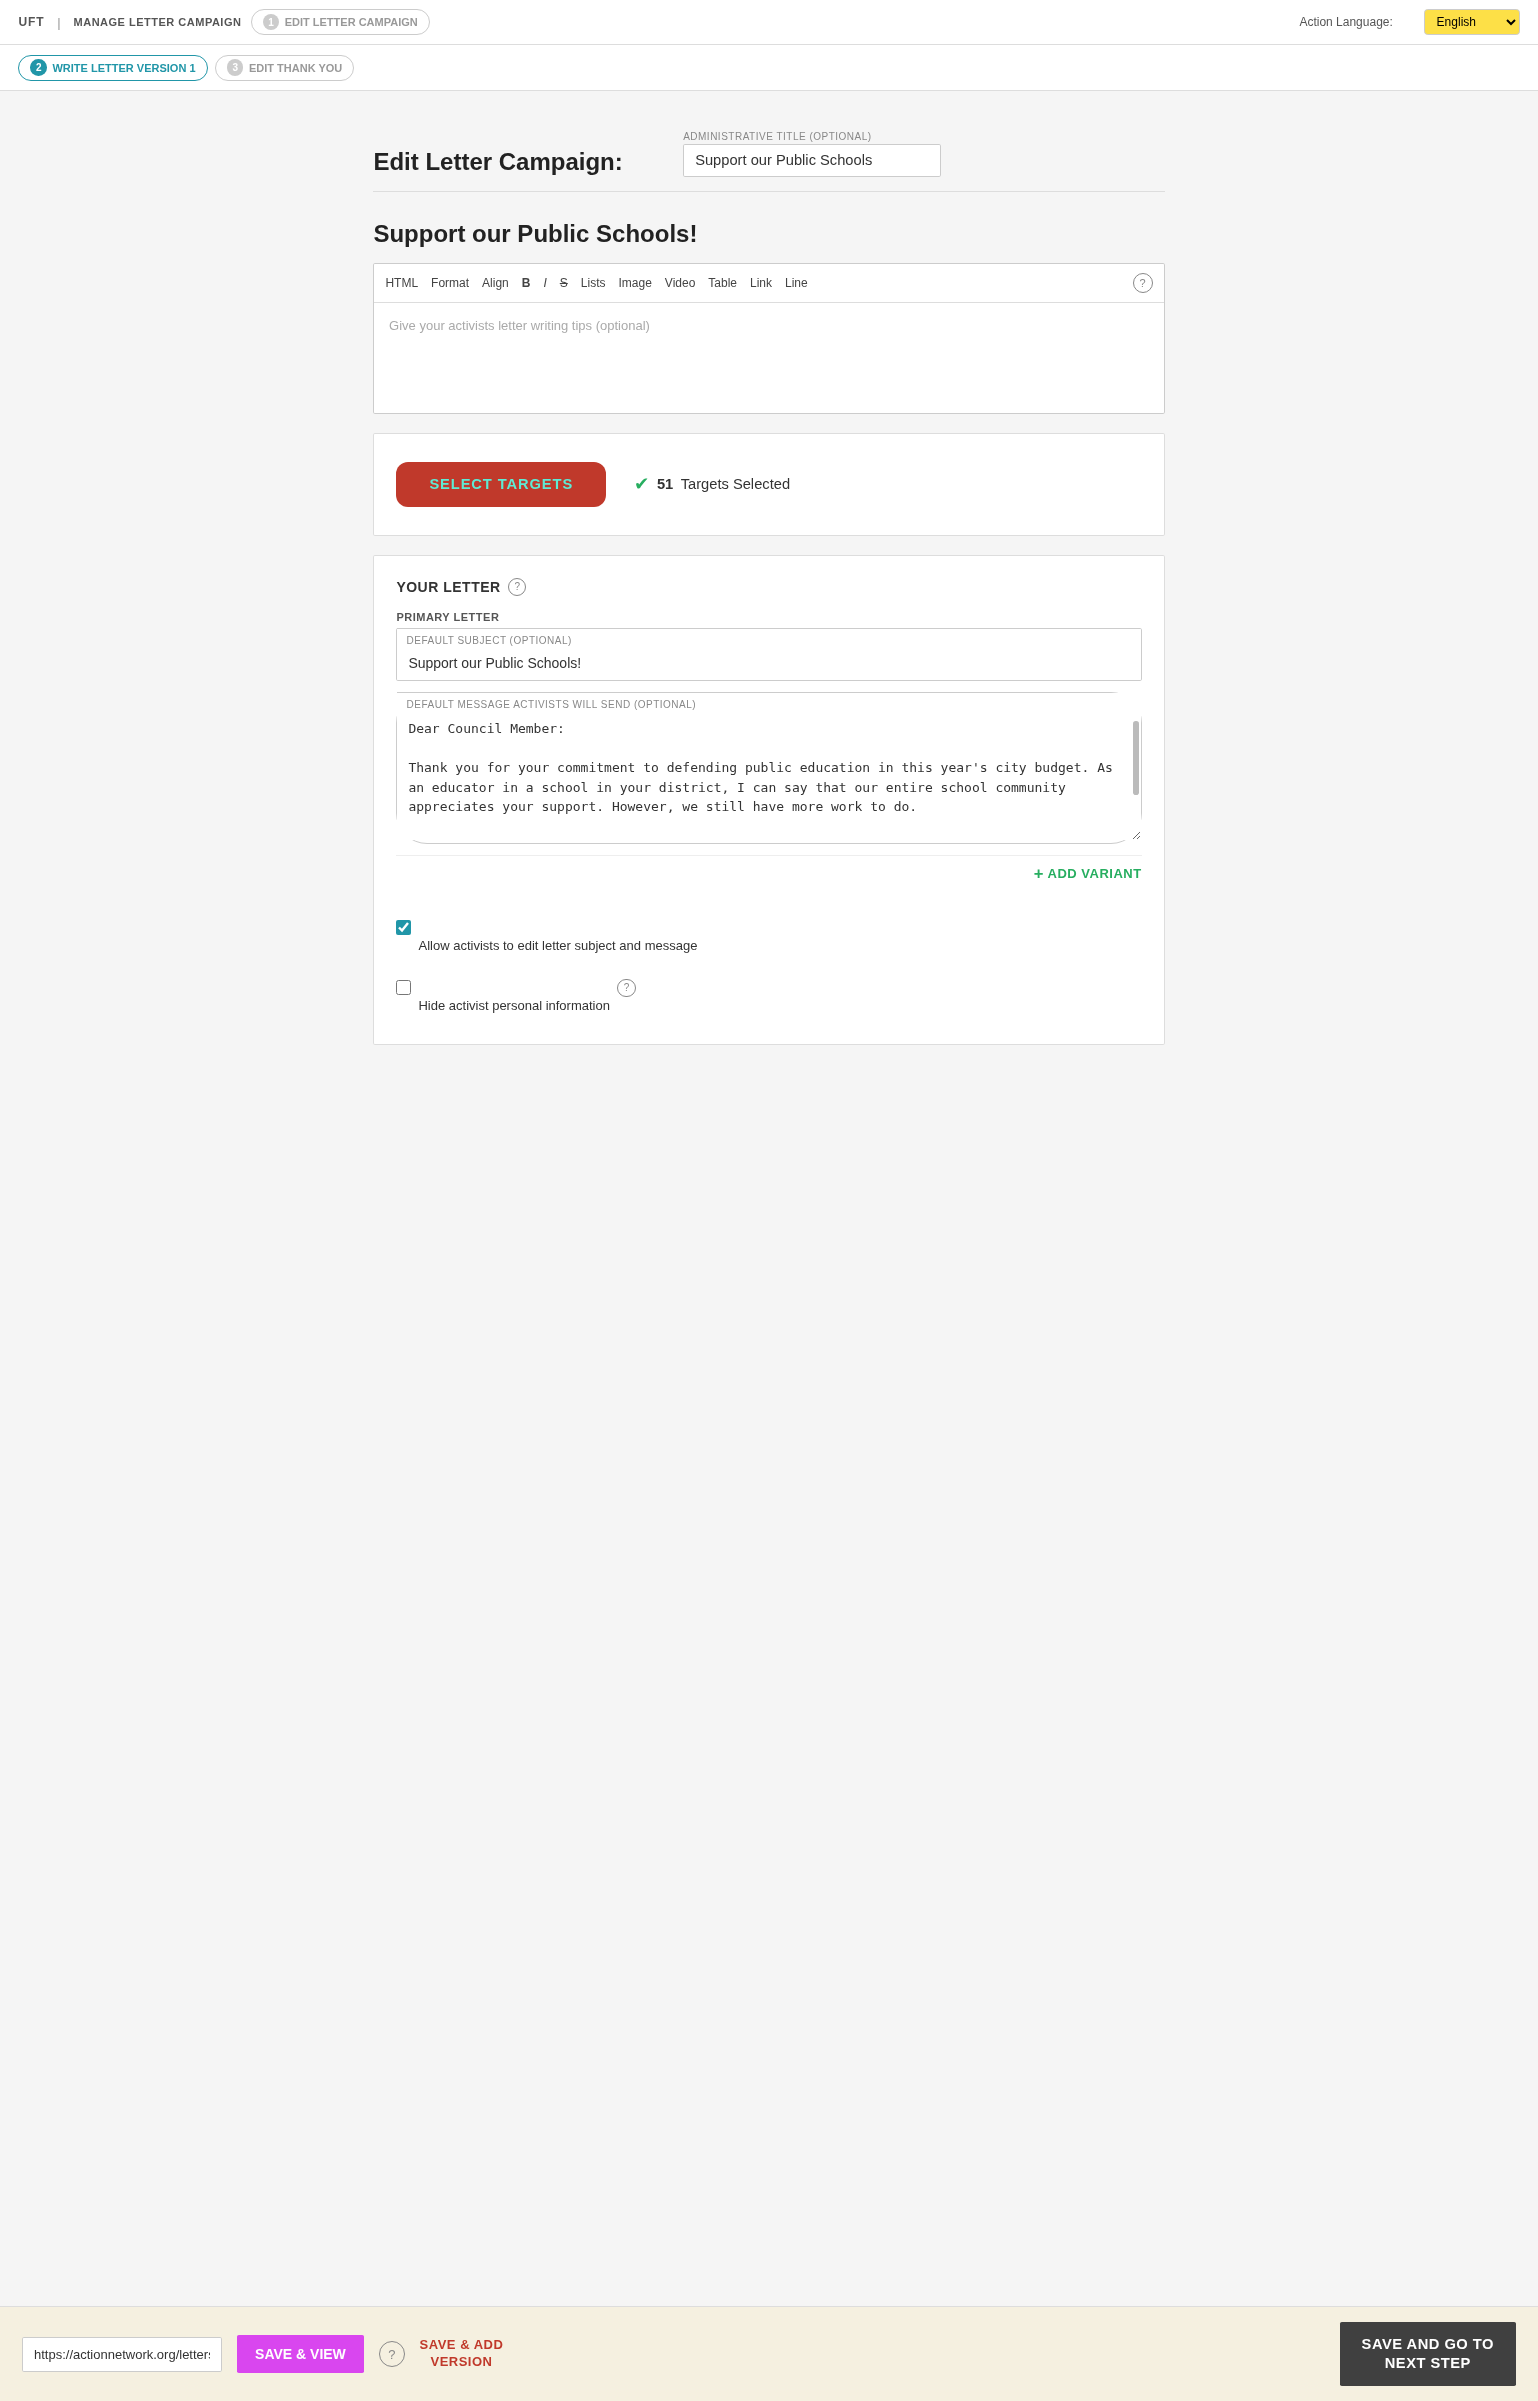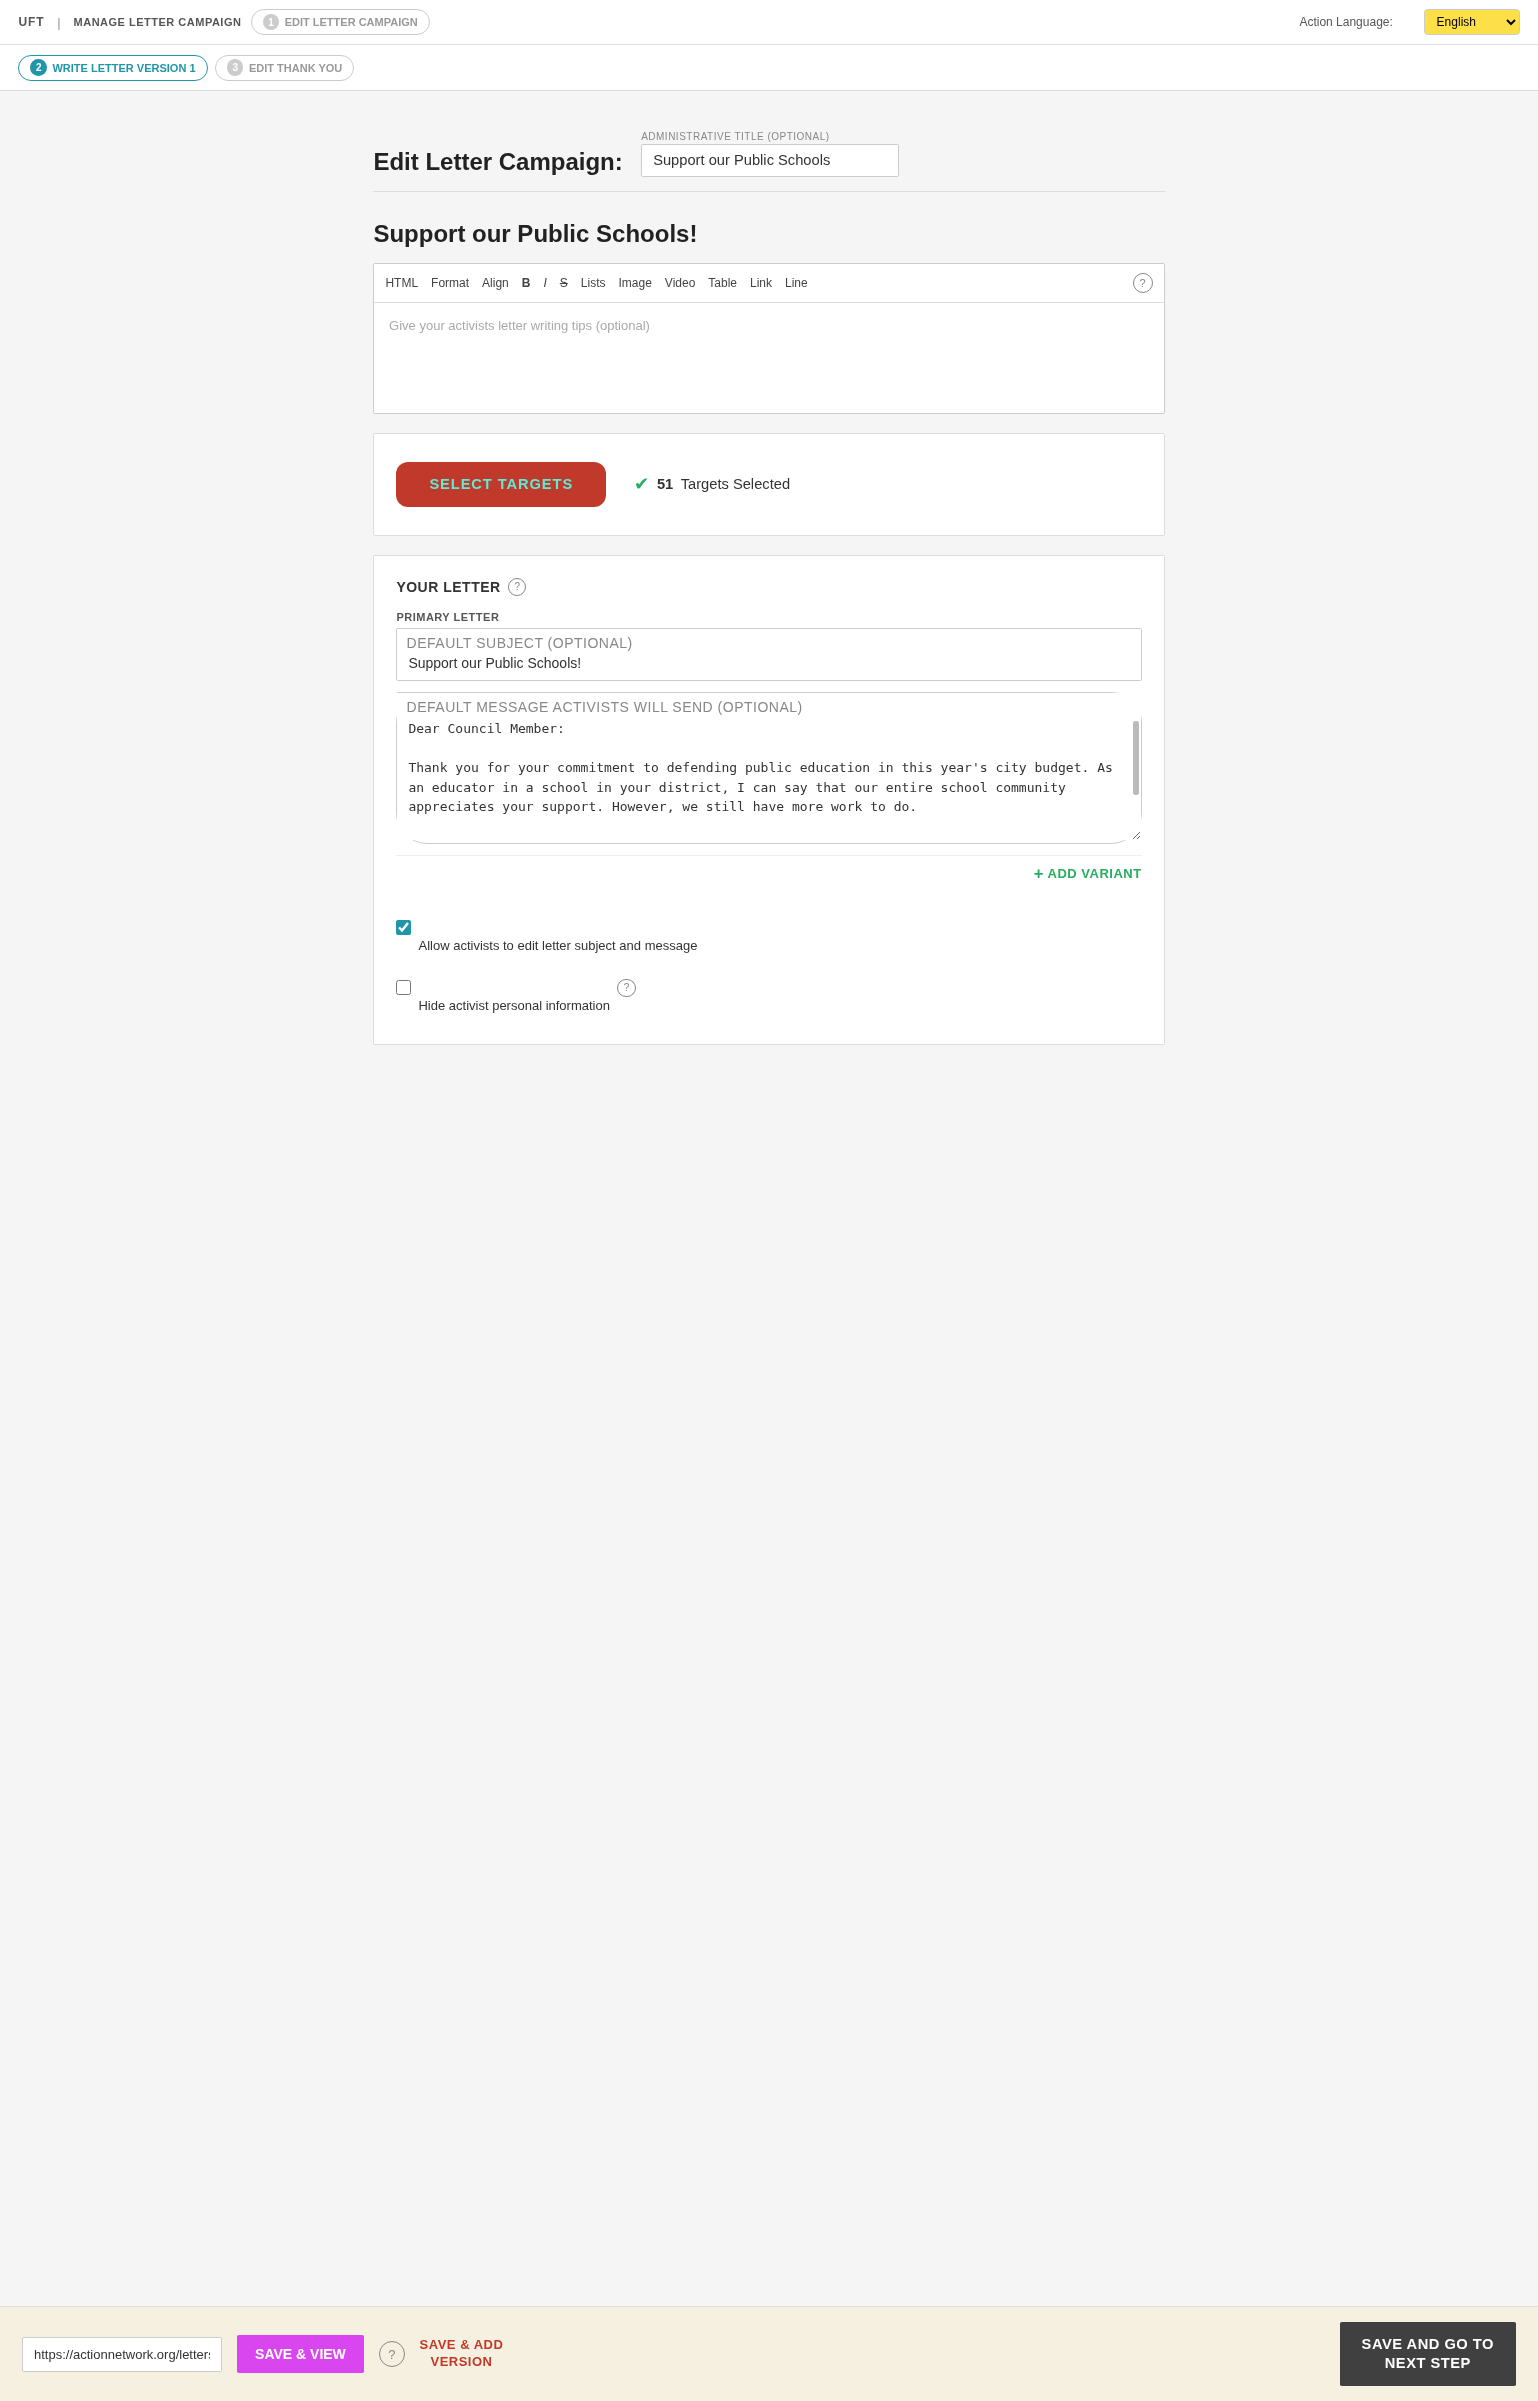--- a/index.html
+++ b/index.html
@@ -121,20 +121,21 @@
       font-size: 24px;
       font-weight: bold;
       color: #222;
       white-space: nowrap;
       padding-top: 16.6px;
     }
     .admin-title-group {
       display: flex;
       flex-direction: column;
       gap: 1.8px;
+      margin-left: 42px;
     }
     .admin-title-label {
       font-size: 10px;
       color: #888;
       text-transform: uppercase;
       letter-spacing: 0.5px;
     }
     .admin-title-input {
       border: 0.9px solid #ccc;
       padding: 7.4px 11px;
@@ -276,21 +277,21 @@
       letter-spacing: 0.5px;
       margin-bottom: 5.5px;
     }
     .field-group {
       border: 0.9px solid #ccc;
       border-radius: 1.8px;
       margin-bottom: 11px;
       position: relative;
     }
     .field-label {
-      font-size: 14px;
+      font-size: 10px;
       color: #888;
       text-transform: uppercase;
       letter-spacing: 0.5px;
       padding: 5.5px 9.2px 0 9.2px;
       background: #fff;
       position: absolute;
       top: -0.9px;
       left: 0;
       border-top: 1.8px solid #ccc;
     }

